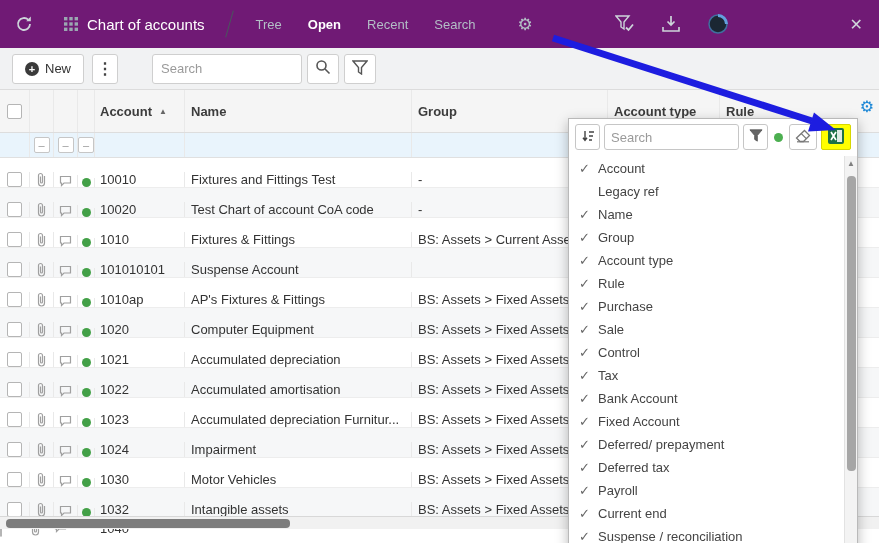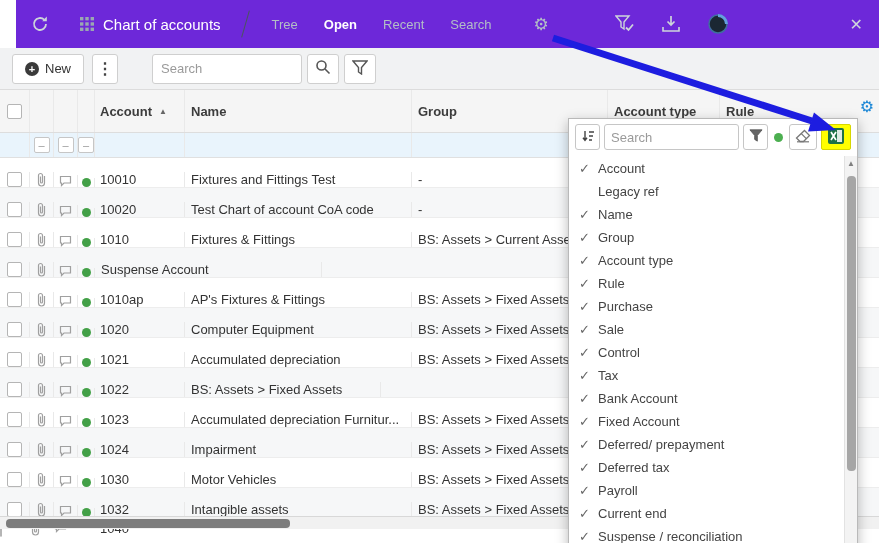--- a/index.html
+++ b/index.html
@@ -1,20 +1,20 @@
 <!DOCTYPE html>
 <html><head>
 <meta charset="utf-8">
 <style>
   * { margin:0; padding:0; box-sizing:border-box; }
   body { font-family:"Liberation Sans", sans-serif; background:#fff; }
   .app { position:relative; width:879px; height:543px; overflow:hidden; background:#fff; font-size:13px; color:#333; }
 
   
-  .titlebar { position:absolute; top:0; left:16px; right:0; height:48px; background:#6d28d9; display:flex; align-items:center; color:#c9d2d8; }
+  .titlebar { position:absolute; top:0; left:0; right:0; height:48px; background:#701a75; display:flex; align-items:center; color:#c9d2d8; }
   .tb-icon { display:inline-flex; align-items:center; justify-content:center; cursor:pointer; }
   .tb-refresh { margin-left:14px; }
   .tb-grid { margin-left:30px; }
   .tb-title { margin-left:9px; color:#fff; font-size:15px; white-space:nowrap; }
   .tb-sep { margin-left:24px; width:1px; height:28px; background:#4a555e; transform:rotate(16deg); }
   .tb-tabs { display:flex; align-items:center; margin-left:26px; gap:26px; }
   .tb-tab { color:#b3bec6; font-size:13px; cursor:pointer; white-space:nowrap; }
   .tb-tab.active { color:#fff; font-weight:bold; }
   .tb-gear { margin-left:16px; font-size:17px; color:#b3bec6; cursor:pointer; }
   .tb-right { position:absolute; right:150px; display:flex; align-items:center; gap:26px; }
@@ -291,20 +291,21 @@
           </svg>
         </div>
     <div class="w-comment">
           <svg width="13" height="12" viewBox="0 0 13 12">
             <path d="M1.5 1.5h10v6.5H5L2.5 10.5V8H1.5z" fill="none" stroke="#a0a0a0" stroke-width="1.2"></path>
           </svg>
         </div>
     <div class="w-dot">
           <span class="dot"></span>
         </div>
+    <div class="w-account cell-txt">101010101</div>
     <div class="w-name cell-txt">Suspense Account</div>
     <div class="w-type"></div>
     <div class="w-rule"></div>
   </div>
 
   <div class="row">
     <div class="w-check">
           <span class="cb"></span>
         </div>
     <div class="w-clip">
@@ -386,20 +387,21 @@
         </div>
     <div class="w-comment">
           <svg width="13" height="12" viewBox="0 0 13 12">
             <path d="M1.5 1.5h10v6.5H5L2.5 10.5V8H1.5z" fill="none" stroke="#a0a0a0" stroke-width="1.2"></path>
           </svg>
         </div>
     <div class="w-dot">
           <span class="dot"></span>
         </div>
     <div class="w-account cell-txt">1022</div>
+    <div class="w-name cell-txt">Accumulated amortisation</div>
     <div class="w-group cell-txt">BS: Assets &gt; Fixed Assets</div>
     <div class="w-type"></div>
     <div class="w-rule"></div>
   </div>
 
   <div class="row">
     <div class="w-check">
           <span class="cb"></span>
         </div>
     <div class="w-clip">

